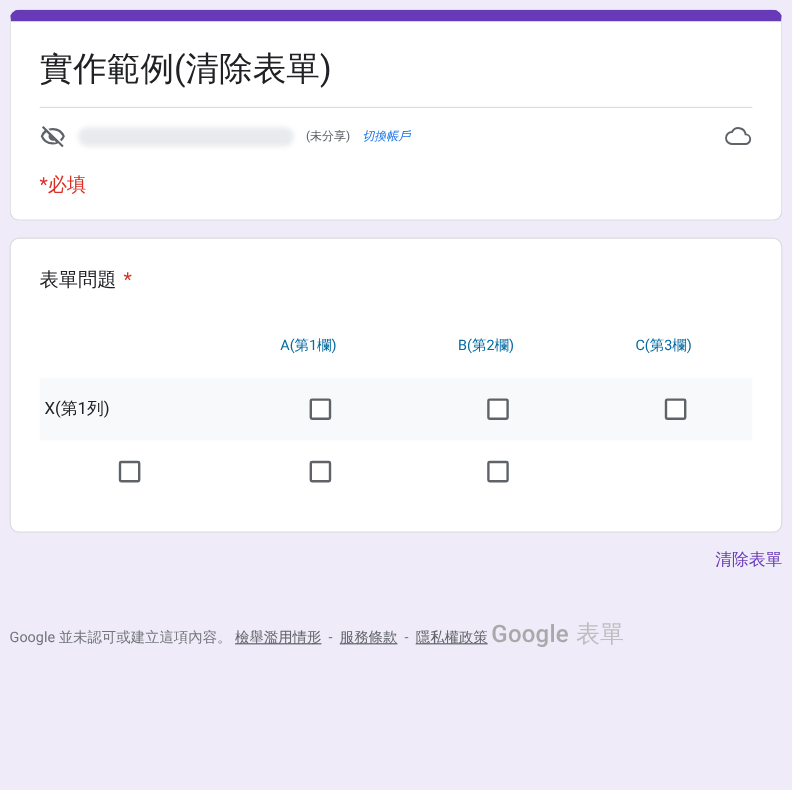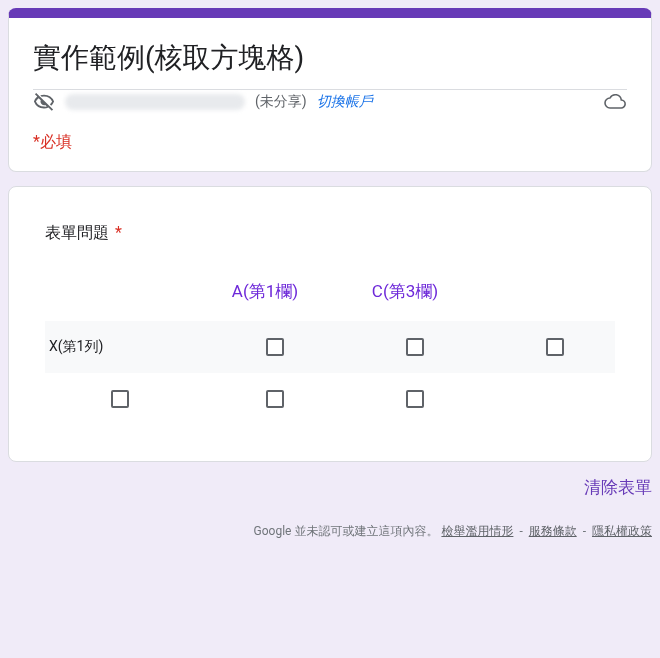--- a/index.html
+++ b/index.html
@@ -28,58 +28,58 @@
   }
   .form-title {
     font-size: 28px;
     line-height: 1.25;
     margin-bottom: 14px;
   }
   .meta-row {
     display: flex;
     align-items: center;
     gap: 10px;
-    font-size: 14px;
+    font-size: 10px;
     color: #5f6368;
     border-top: 1px solid #dadce0;
-    padding-top: 0;
+    padding-top: 12px;
   }
   .meta-row .blurred {
     width: 180px;
     height: 16px;
     background: #e8eaed;
     border-radius: 8px;
     filter: blur(2px);
   }
   .meta-row .unshared { color: #5f6368; }
   .meta-row .switch-link { color: #1a73e8; cursor: pointer; font-style: italic; }
   .meta-row .spacer { flex: 1; }
   .required-note {
     color: #d93025;
     font-size: 16px;
     margin-top: 18px;
   }
   .eye-icon svg { width: 22px; height: 22px; fill: #5f6368; display:block; }
   .cloud-icon svg { width: 24px; height: 24px; fill: none; stroke:#5f6368; stroke-width:1.6; display:block; }
 
-  .question-card { padding: 36px; }
+  .question-card { padding: 24px; }
   .q-title { font-size: 16px; margin-bottom: 28px; }
   .q-title .req { color: #d93025; margin-left: 2px; }
 
   .grid {
     width: 100%;
   }
   .grid-header, .grid-row {
     display: grid;
     grid-template-columns: 150px 1fr 1fr 1fr;
     align-items: center;
   }
   .grid-header {
-    font-size: 17px;
-    color: #6d28d9;
+    font-size: 12px;
+    color: #0369a1;
     text-align: center;
     padding: 8px 0 18px 0;
   }
   .grid-header > :first-child { text-align: left; }
   .grid-row {
     font-size: 14px;
     min-height: 52px;
     padding: 0 0;
     gap: 20px;
   }
@@ -104,26 +104,26 @@
     color: #fff;
     border: none;
     border-radius: 4px;
     font-size: 14px;
     padding: 10px 24px;
     cursor: pointer;
   }
   .clear-link {
     margin-left: auto;
     color: #673ab7;
-    font-size: 17px;
+    font-size: 14px;
     cursor: pointer;
   }
 
   .footer {
-    text-align: right;
+    text-align: left;
     font-size: 12px;
     color: #70757a;
     line-height: 1.8;
   }
   .footer a { color: #5f6368; text-decoration: underline; cursor:pointer; }
   .footer .sep { margin: 0 3px; }
   .google-logo {
     display: inline-flex;
     align-items: center;
     gap: 6px;
@@ -133,21 +133,21 @@
   }
   .google-logo .g { font-weight: 500; letter-spacing: 0.2px; }
   .google-logo .forms { color: #bdbec0; }
 </style>
 </head>
 <body>
 
 <div class="page">
 
   <div class="card header-card">
-    <div class="form-title">實作範例(核取方塊格)</div>
+    <div class="form-title">實作範例(清除表單)</div>
 
     <div class="meta-row">
       <span class="eye-icon">
         <svg viewBox="0 0 24 24">
             <path d="M12 6a9.77 9.77 0 018.82 5.5 9.9 9.9 0 01-2.35 3.07l1.42 1.42A11.9 11.9 0 0023 11.5 11.77 11.77 0 0012 4a11.6 11.6 0 00-4.06.73l1.55 1.55A9.6 9.6 0 0112 6zM2.1 3.51L4.64 6.05A11.9 11.9 0 001 11.5 11.77 11.77 0 0012 19a11.6 11.6 0 004.9-1.06l3.59 3.59 1.41-1.41L3.51 2.1 2.1 3.51zM12 17a9.77 9.77 0 01-8.82-5.5 9.9 9.9 0 013.02-3.59l2.2 2.2A4 4 0 0012 15.5a3.9 3.9 0 001.39-.25l1.67 1.67A9.6 9.6 0 0112 17z"></path>
           </svg>
       </span>
       <span class="blurred"></span>
       <span class="unshared">(未分享)</span>
       <span class="switch-link">切換帳戶</span>
@@ -165,20 +165,21 @@
   <div class="card question-card">
     <div class="q-title">
       <span>表單問題</span>
       <span class="req">*</span>
     </div>
 
     <div class="grid">
       <div class="grid-header">
         <div></div>
         <div>A(第1欄)</div>
+        <div>B(第2欄)</div>
         <div>C(第3欄)</div>
       </div>
 
       <div class="grid-row">
         <div class="row-label">X(第1列)</div>
         <div class="cell">
             <div class="checkbox"></div>
           </div>
         <div class="cell">
             <div class="checkbox"></div>
@@ -207,15 +208,19 @@
     <span class="clear-link">清除表單</span>
   </div>
 
   <div class="footer">
     <span>Google 並未認可或建立這項內容。</span>
     <a>檢舉濫用情形</a>
     <span class="sep">-</span>
     <a>服務條款</a>
     <span class="sep">-</span>
     <a>隱私權政策</a>
+    <div class="google-logo">
+      <span class="g">Google</span>
+      <span class="forms">表單</span>
+    </div>
   </div>
 
 </div>
 
 </body></html>

